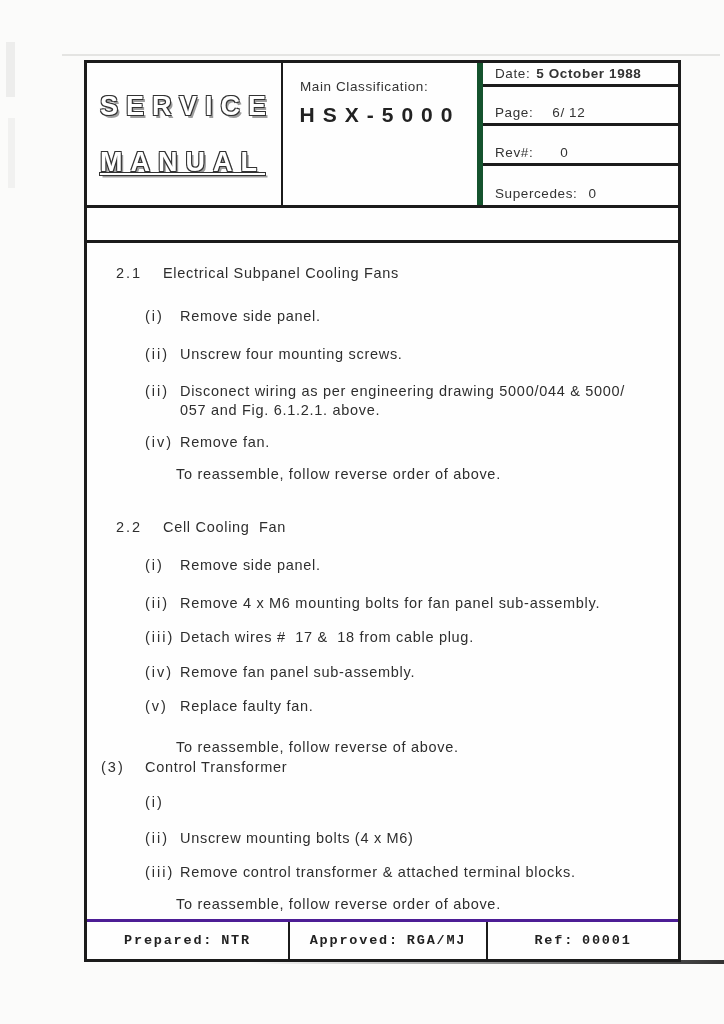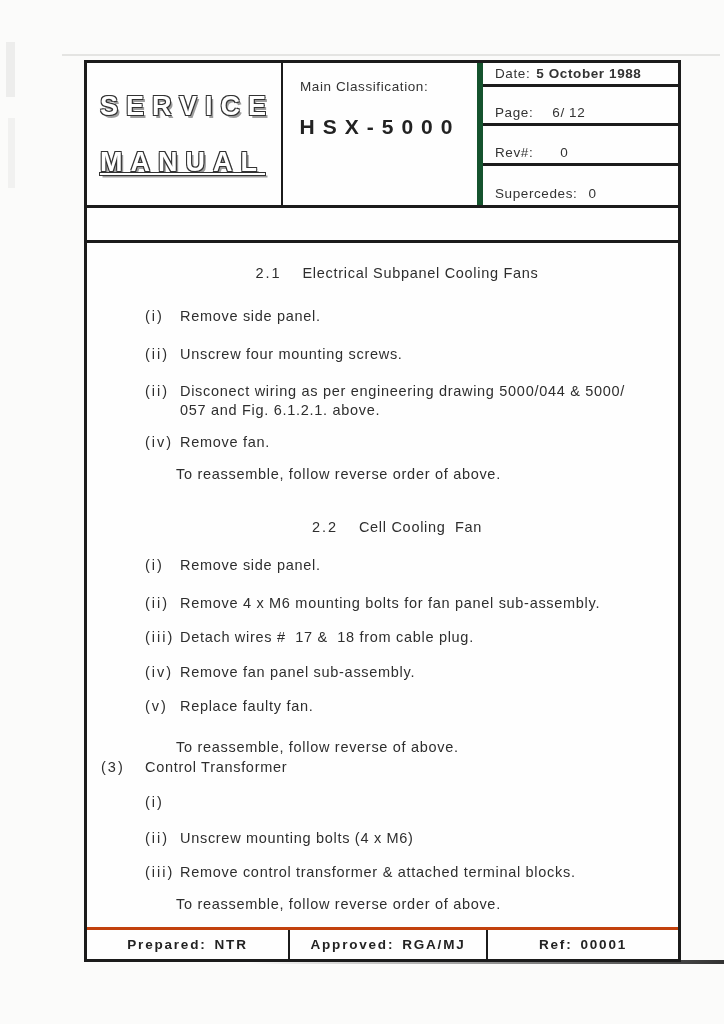--- a/index.html
+++ b/index.html
@@ -44,21 +44,21 @@
     color:#ffffff;
     text-shadow:
       -1px -1px 0 #333, 1px -1px 0 #333, -1px 1px 0 #333, 1px 1px 0 #333,
       2.5px 2.5px 0 #9d9d9d;
   }
   .title-line.second { margin-top:29px;text-decoration:underline; }
 
   .cell-class { border-right:6px solid #14532d; padding-top:16px; box-sizing:border-box; }
   .class-label { font-size:13.5px; color:#333; padding-left:17px; letter-spacing:0.6px; }
   .model {
-    text-align:center; margin-top:21px;
+    text-align:center; margin-top:9px;
     font-size:21px; font-weight:bold; letter-spacing:8px; color:#222;
   }
 
   .cell-meta { display:grid; grid-template-rows:1fr 1fr 1fr 1fr;gap:16px; }
   .meta-row {
     border-bottom:3px solid #1b1b1b;
     display:flex; align-items:center;
     padding-left:12px;
     font-size:13.5px; color:#333; letter-spacing:0.6px;
   }
@@ -73,31 +73,32 @@
 
   
   .content {
     flex:1 1 auto; overflow:hidden;
     padding-top:21px;
     font-size:14.5px; color:#2e2e2e; letter-spacing:0.7px;
   }
   .row { display:flex; line-height:19px; }
   .row .marker { flex:0 0 auto; letter-spacing:2px; }
   .row .txt { white-space:pre-wrap; }
-  .h2   { padding-left:29px;justify-content:center; } .h2 .marker { width:47px; }
+  .h2   { padding-left:29px; } .h2 .marker { width:47px; }
   .h3   { padding-left:14px; } .h3 .marker { width:44px; }
   .item { padding-left:58px; } .item .marker { width:35px; }
   .item .txt { max-width:478px; }
   .cont { padding-left:89px; }
 
   
   .footer-grid {
     display:grid; grid-template-columns:203px 198px 1fr;
-    height:32px; flex:0 0 auto; box-sizing:border-box;
-    border-top:3px solid #c2410c;
+    height:40px; flex:0 0 auto; box-sizing:border-box;
+    border-top:3px solid #4c1d95;
+    font-family:Liberation Mono, monospace;
   }
   .footer-cell {
     display:flex; align-items:center; justify-content:center;
     font-weight:bold; font-size:13.5px; letter-spacing:1.8px; color:#222;
     border-right:2px solid #1b1b1b;
   }
   .footer-cell:last-child { border-right:none; }
   .footer-cell .val { margin-left:8px; }
 </style>
 </head>

